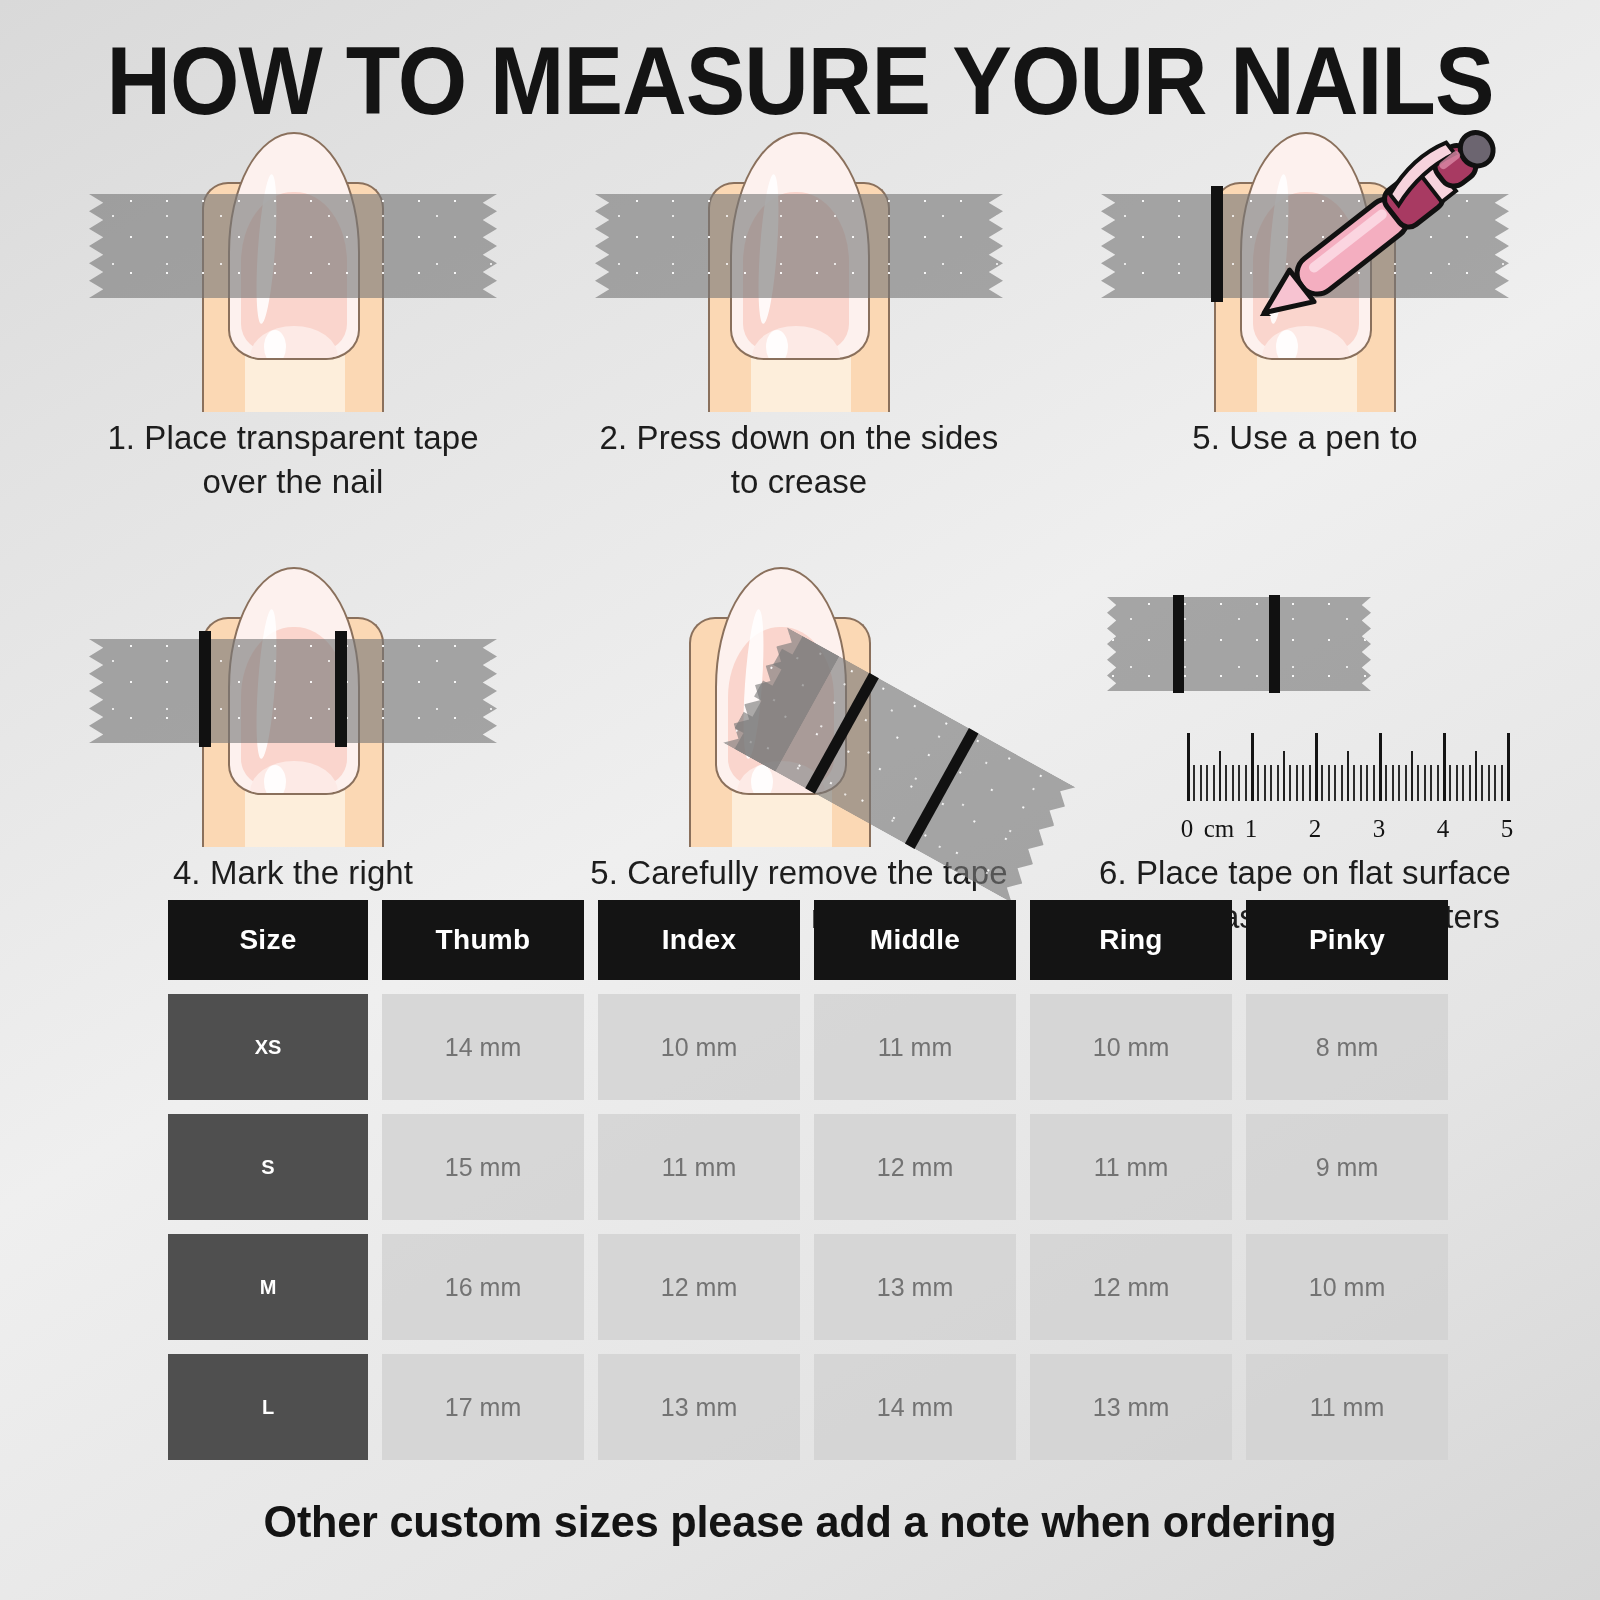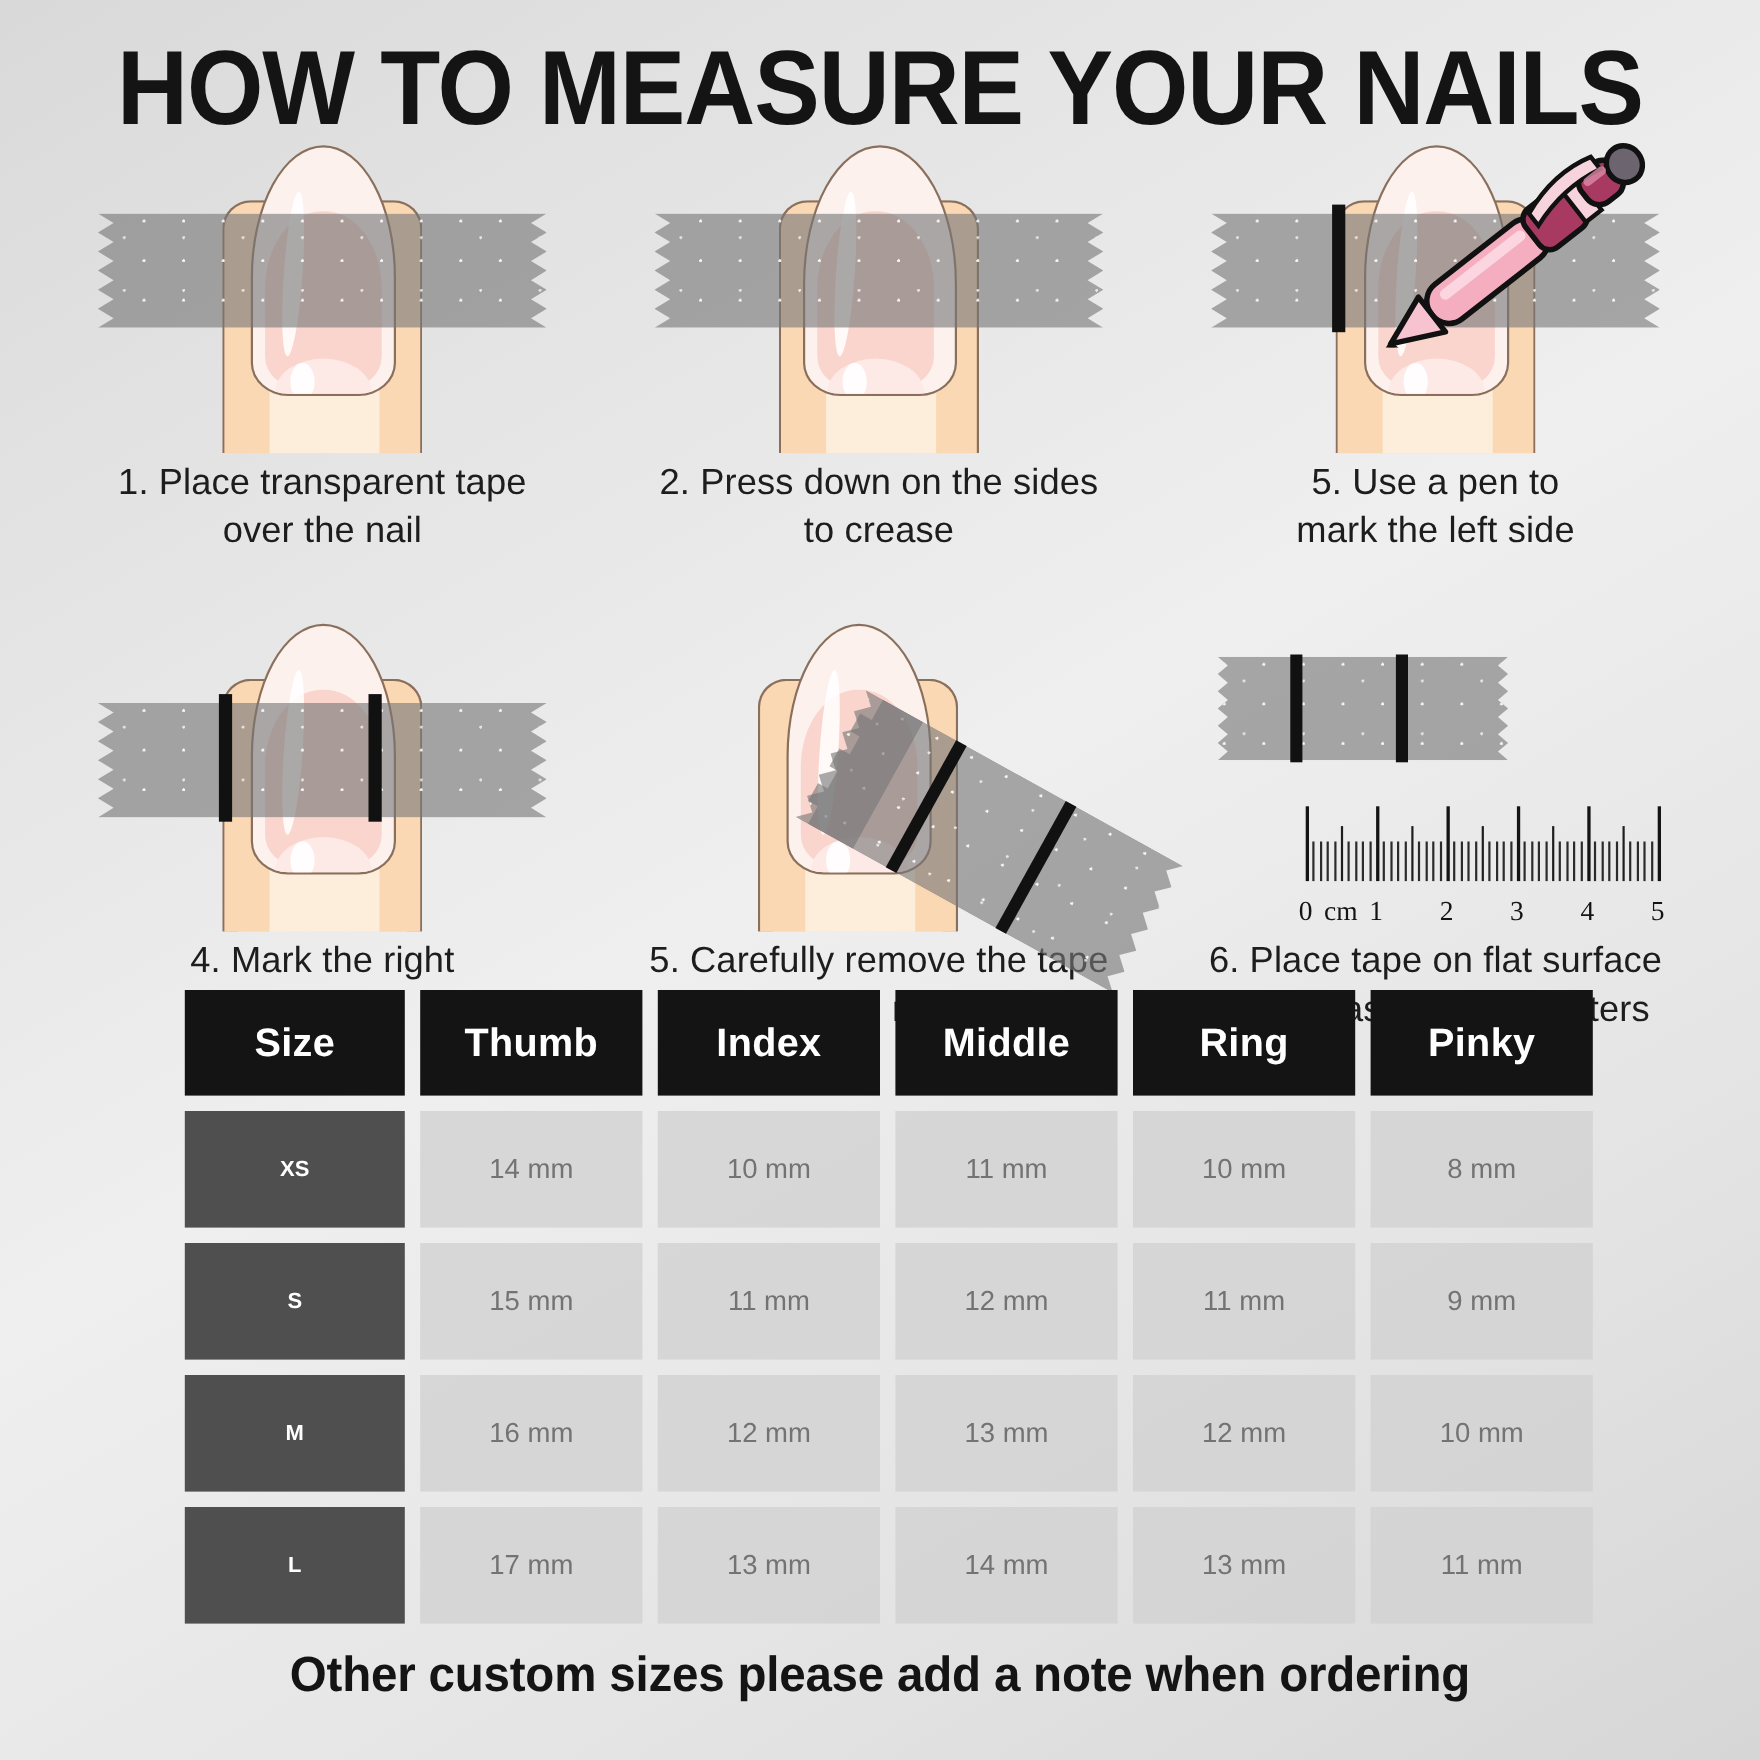--- a/index.html
+++ b/index.html
@@ -118,23 +118,23 @@
     position:absolute;bottom:-2px;
     font-family:"Liberation Serif", serif;
     font-size:25px;color:#141414;
     transform:translateX(-50%);
   }
 
   
   .table{position:absolute;left:168px;top:900px;width:1284px;}
   .trow{display:flex;gap:14px;margin-bottom:14px;}
   .th{
-    flex:0 0 auto;height:96px;background:#141414;color:#fff;
+    flex:0 0 auto;height:80px;background:#141414;color:#fff;
     display:flex;align-items:center;justify-content:center;
-    font-weight:700;font-size:36px;letter-spacing:.3px;
+    font-weight:700;font-size:28px;letter-spacing:.3px;
   }
   .td{
     flex:0 0 auto;height:106px;background:rgba(210,210,210,.82);
     display:flex;align-items:center;justify-content:center;
     font-weight:300;font-size:25px;color:#737373;
   }
   .td.size{background:#4f4f4f;color:#fff;font-weight:700;font-size:20px;}
   .c0{width:200px;}
   .c1,.c2,.c3,.c4,.c5{width:202px;}
 
@@ -232,21 +232,20 @@
 
               <path d="M-22 100 L-44 108 L-20 110 Z" fill="#5a5560" stroke="#111" stroke-width="4" stroke-linejoin="round"></path>
 
               <rect x="40" y="90" width="96" height="10" rx="5" fill="#fbd7e2" opacity=".95"></rect>
               <rect x="206" y="90" width="24" height="8" rx="4" fill="#d98aa6" opacity=".8"></rect>
             </g>
           </svg>
         </div>
         <div class="cap">
           <div>5. Use a pen to</div>
-          <div>mark the left side</div>
         </div>
       </div>
     </div>
 
     <div class="row" style="margin-top:58px;">
 
       <div class="cell">
         <div class="art">
           <div class="finger">
             <div class="f-body">

